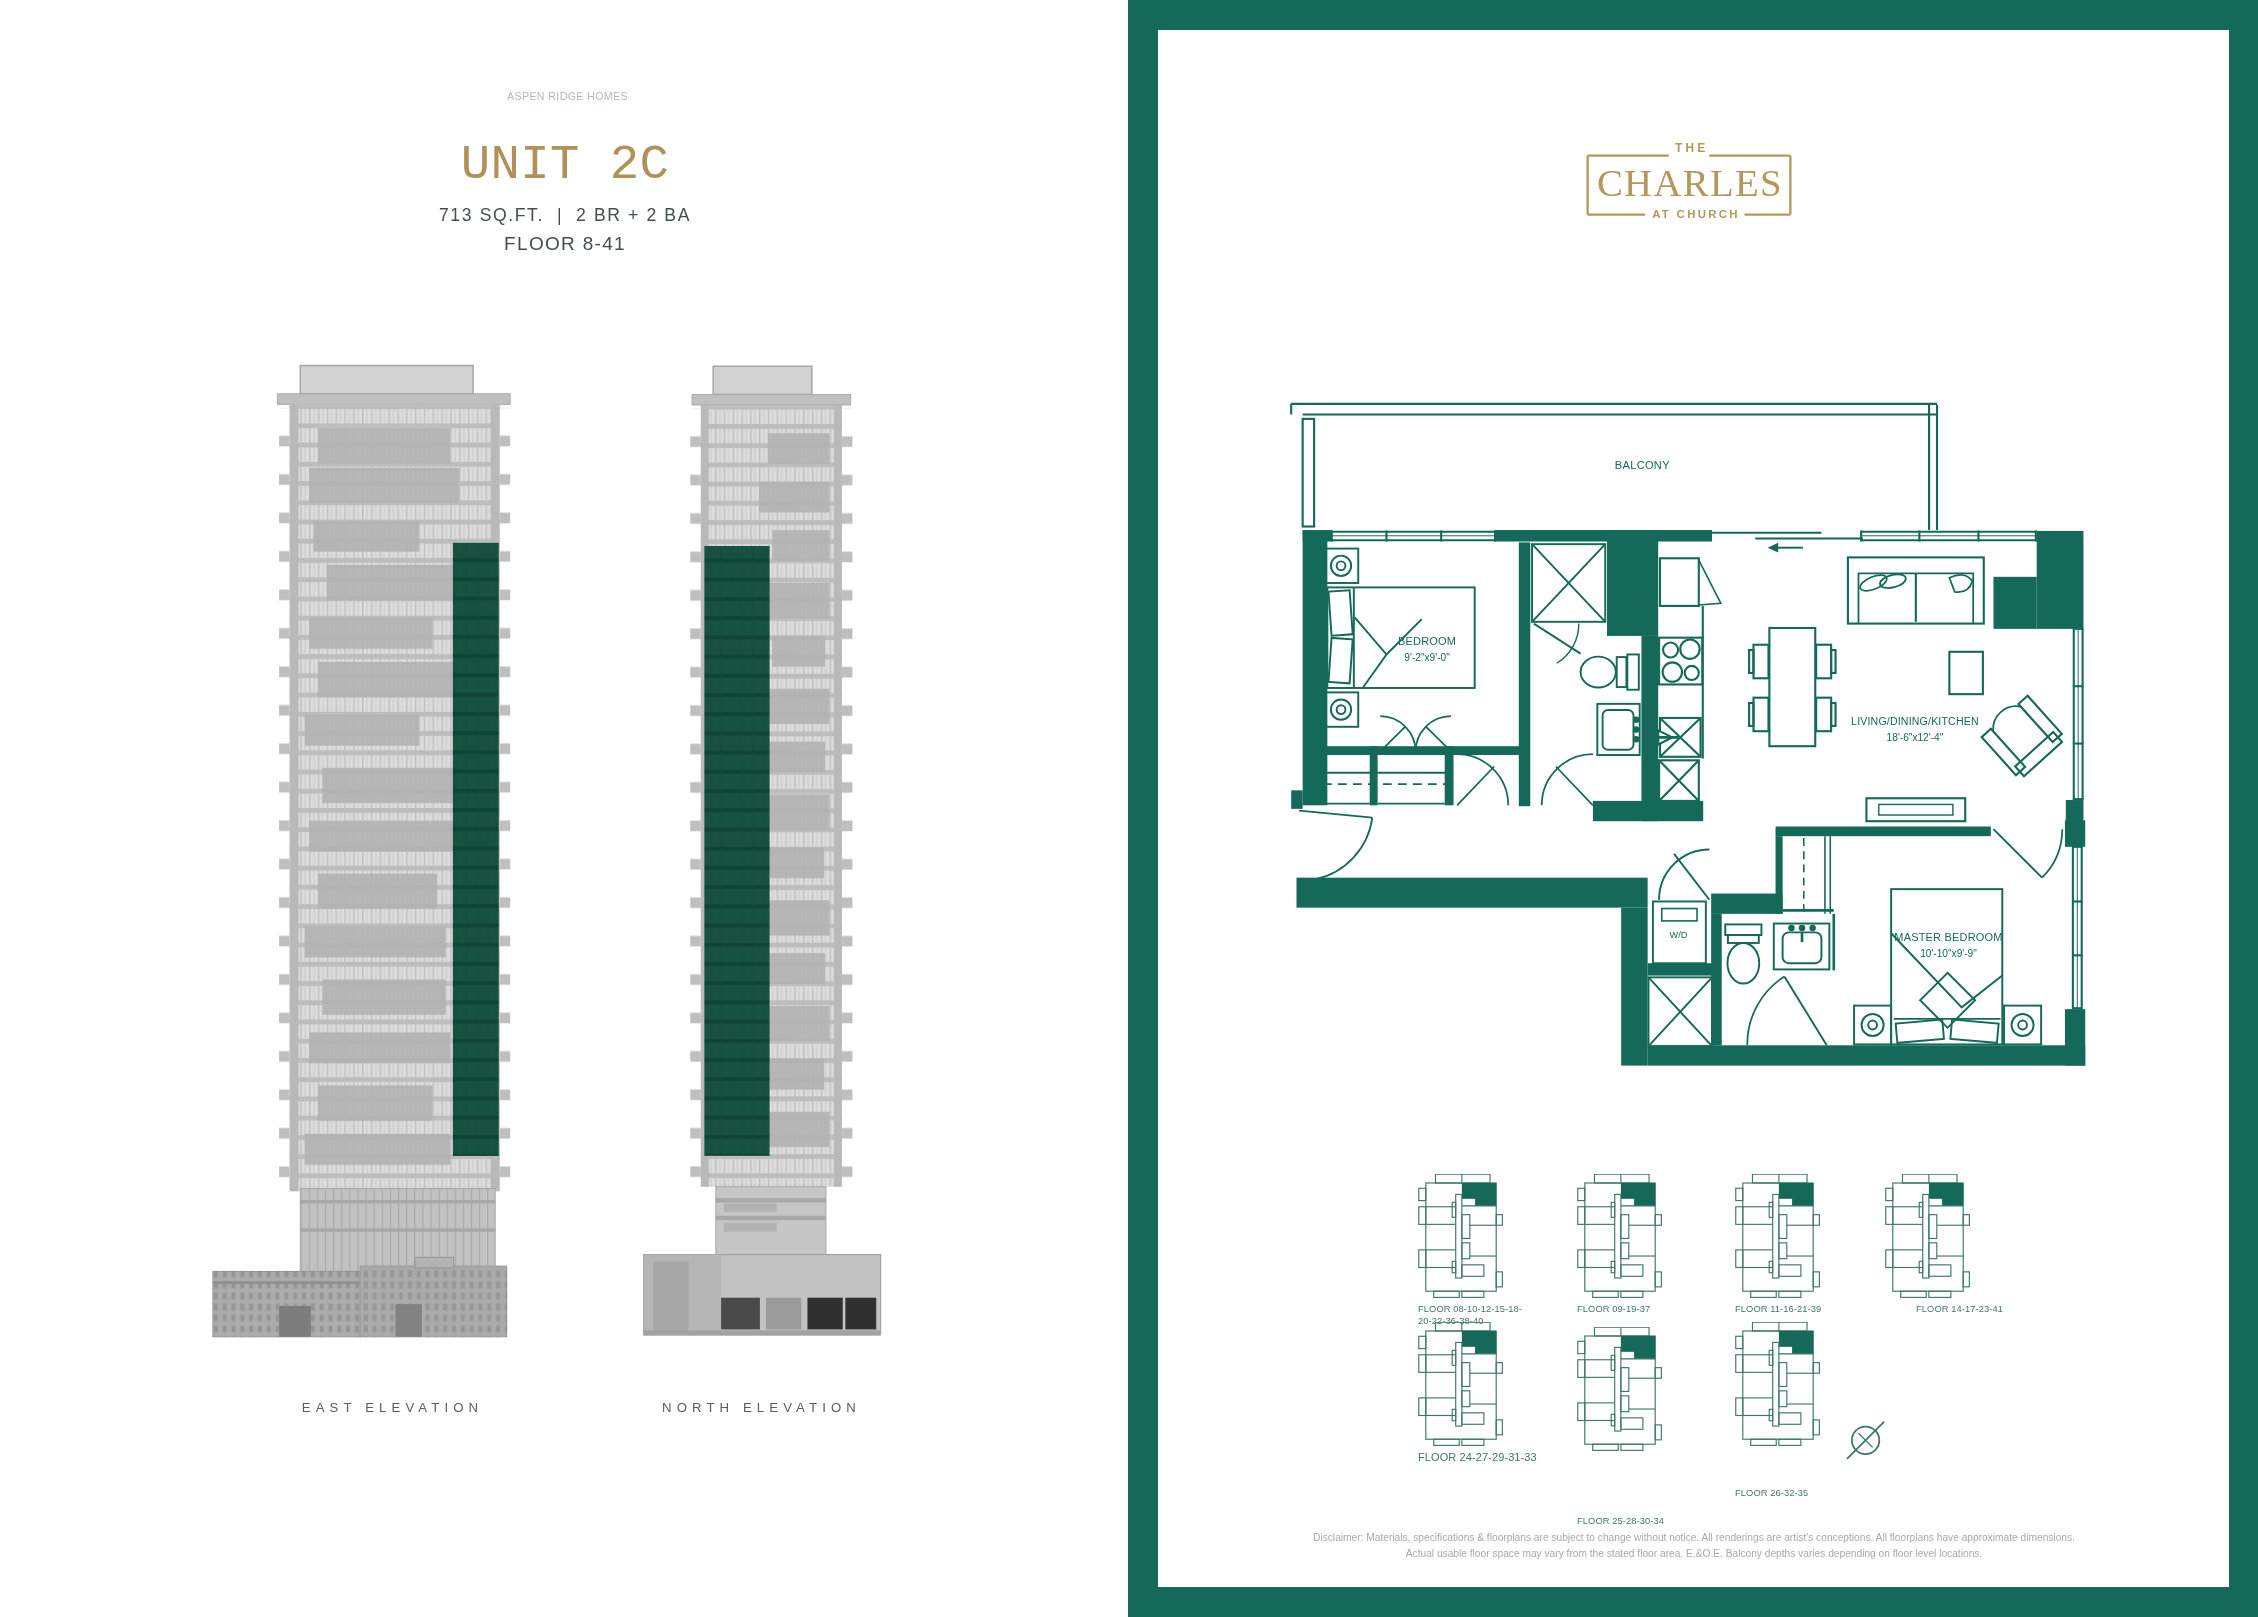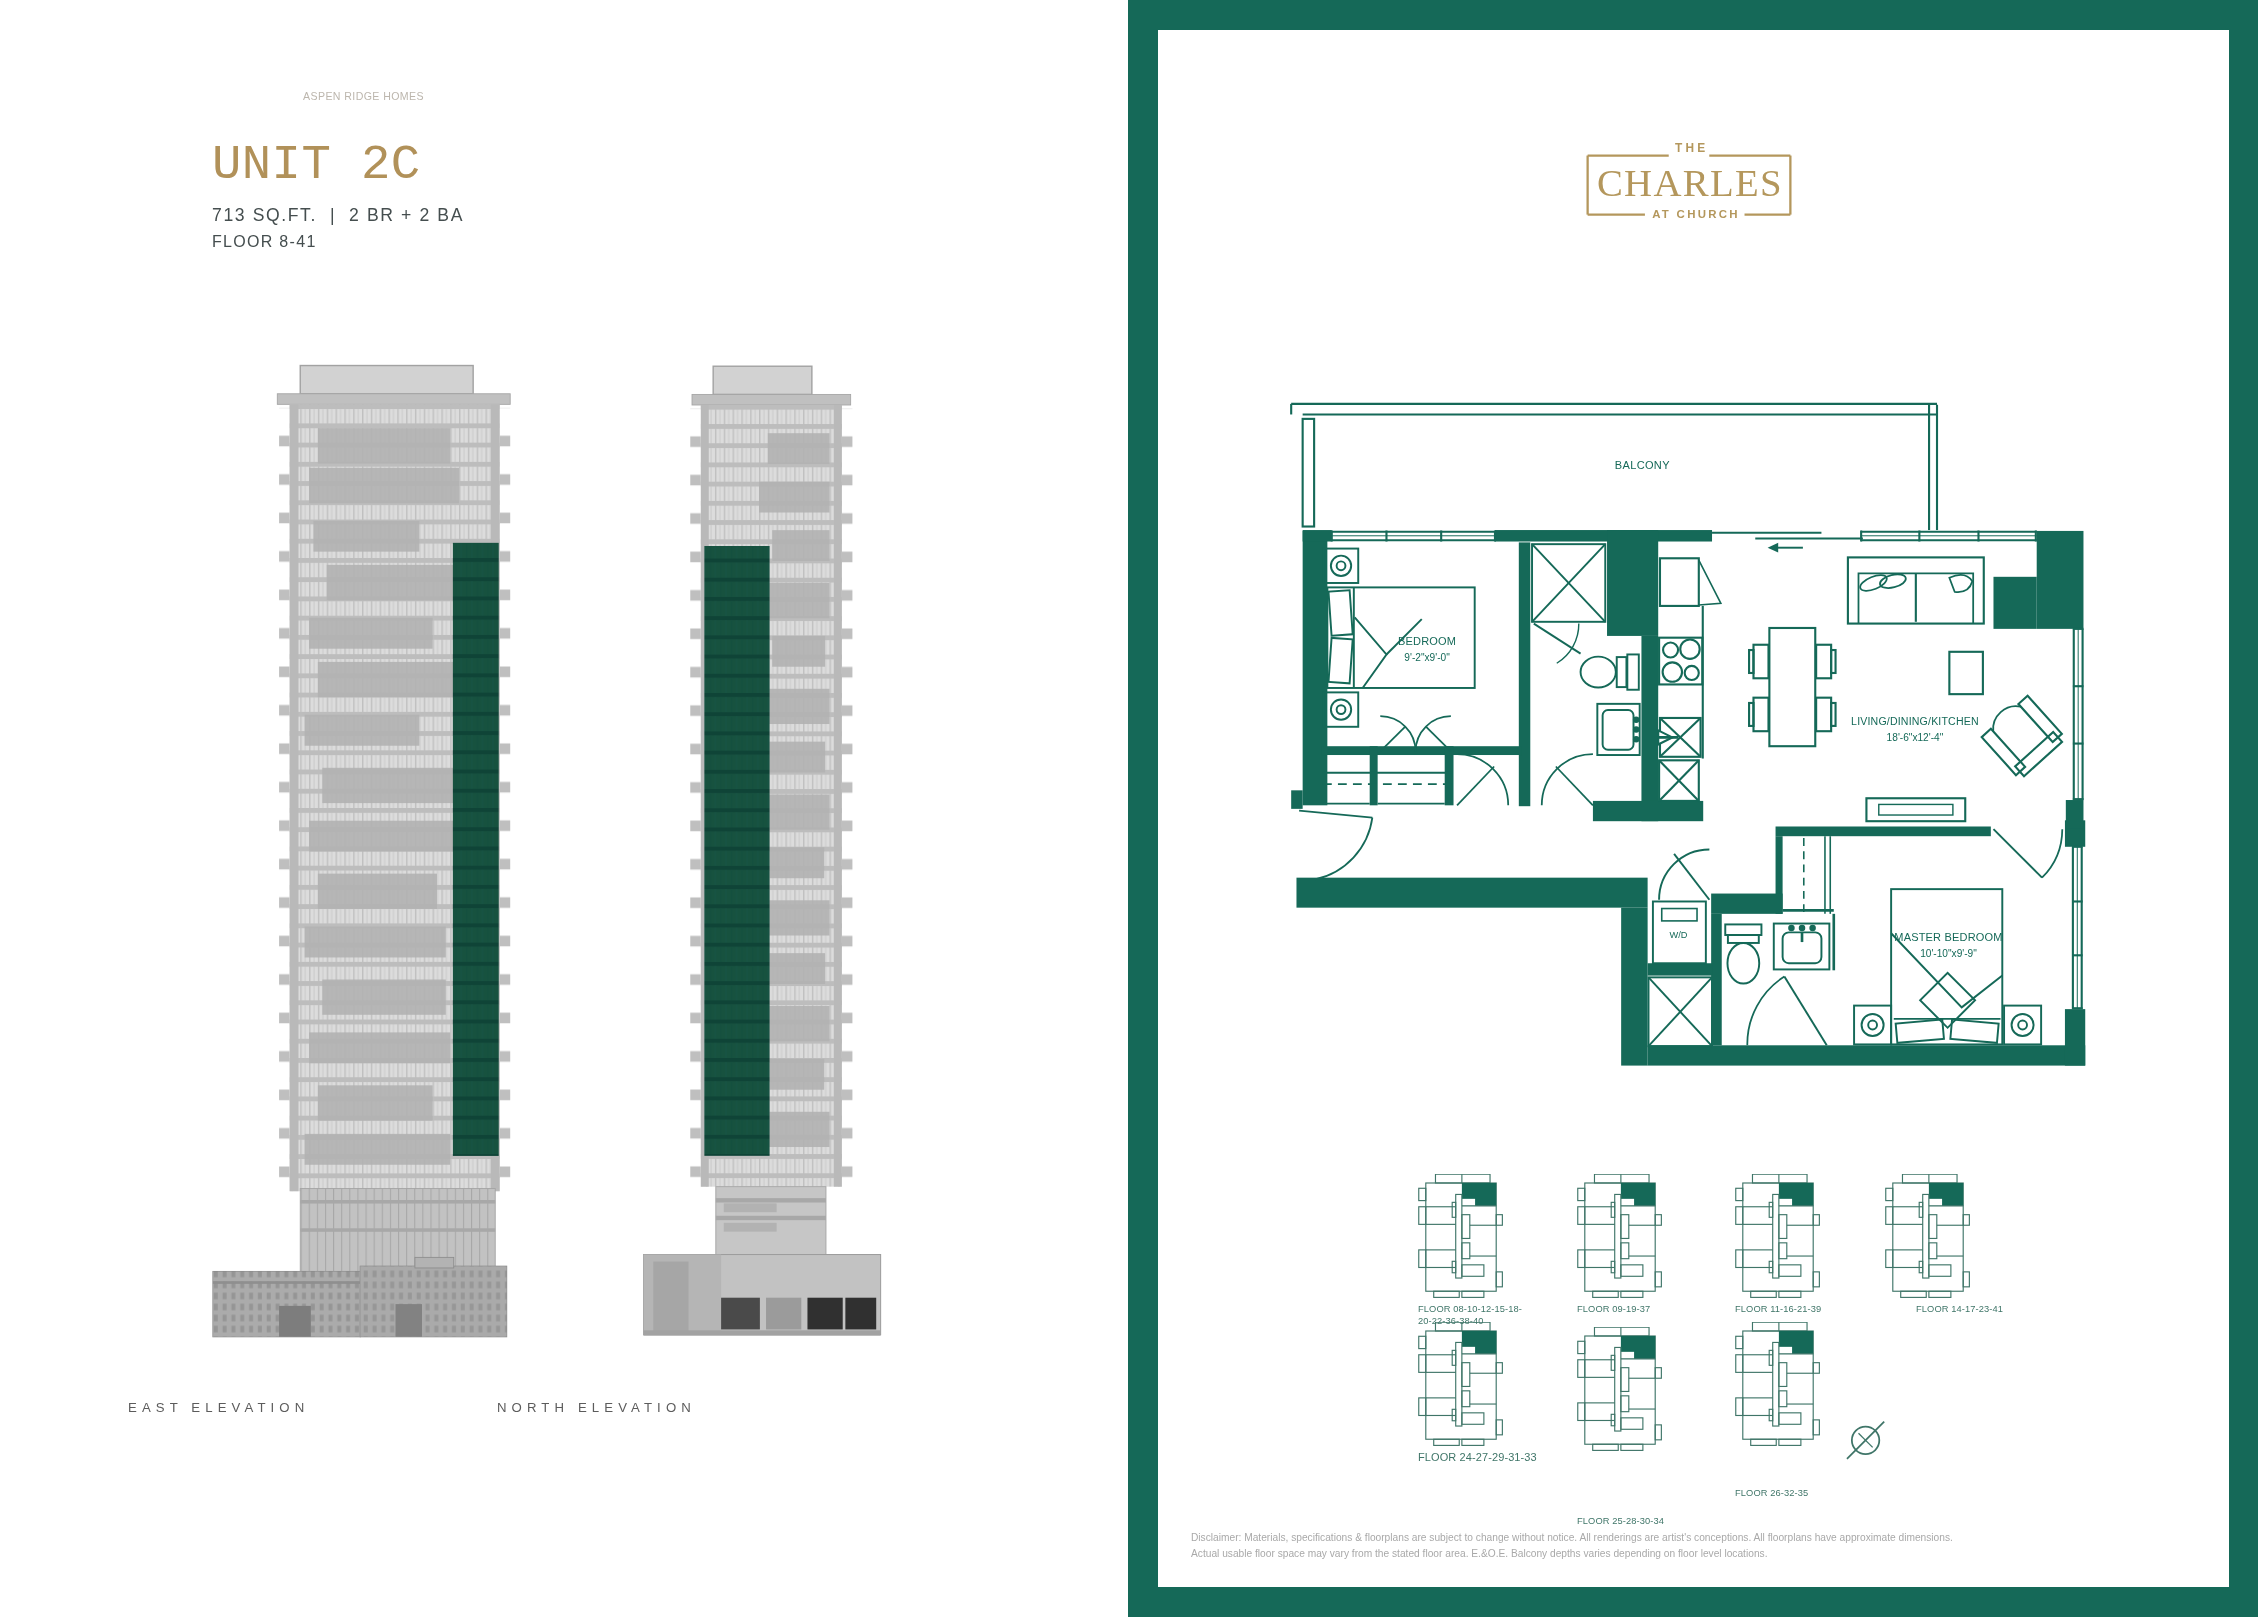--- a/index.html
+++ b/index.html
@@ -1,30 +1,30 @@
 <!DOCTYPE html>
 <html style="font-size:14px"><head>
 <meta charset="utf-8">
 <style>
   html,body{margin:0;padding:0;}
   body{width:2258px;height:1618px;background:#ffffff;position:relative;overflow:hidden;
        font-family:"Liberation Sans",sans-serif;}
   .abs{position:absolute;}
-  .ctr{}
+  .ctr{text-align:center;}
 </style>
 </head>
 <body>
 
 <div id="aspen" class="abs ctr" style="left:303px;top:90px;width:529px;font-size:10.6px;letter-spacing:0.4px;color:#bcb6ad;">ASPEN RIDGE HOMES</div>
 
 <div id="unit" class="abs ctr" style="left:212px;top:137px;width:706px;font-family:Liberation Mono, monospace;font-size:49px;letter-spacing:0.4px;color:#b19159;">UNIT 2C</div>
 
 <div id="specs" class="abs ctr" style="left:212px;top:205px;width:706px;font-size:17.6px;letter-spacing:1.6px;color:#454e4f;">713 SQ.FT. &nbsp;|&nbsp; 2 BR + 2 BA</div>
 
-<div id="floor" class="abs ctr" style="left:212px;top:233px;width:706px;font-size:16px;letter-spacing:1.3px;color:#454e4f;">FLOOR 8-41</div>
+<div id="floor" class="abs ctr" style="left:212px;top:233px;width:706px;font-size:19px;letter-spacing:1.3px;color:#454e4f;">FLOOR 8-41</div>
 
 <div id="eastlab" class="abs ctr" style="left:128px;top:1400px;width:529px;font-size:13.2px;letter-spacing:5.1px;color:#5c5c5c;">EAST ELEVATION</div>
 
 <div id="northlab" class="abs ctr" style="left:497px;top:1400px;width:529px;font-size:13.2px;letter-spacing:5.1px;color:#5c5c5c;">NORTH ELEVATION</div>
 
 <div class="abs" style="left:1128px;top:0;width:1130px;height:1618px;background:#156958;"></div>
 <div class="abs" style="left:1158px;top:30px;width:1071px;height:1557px;background:#ffffff;"></div>
 
 <svg class="abs" style="left:1570px;top:129px;" width="238" height="106" viewBox="0 0 270 120">
   <g fill="none" stroke="#b4975c" stroke-width="2.6">

